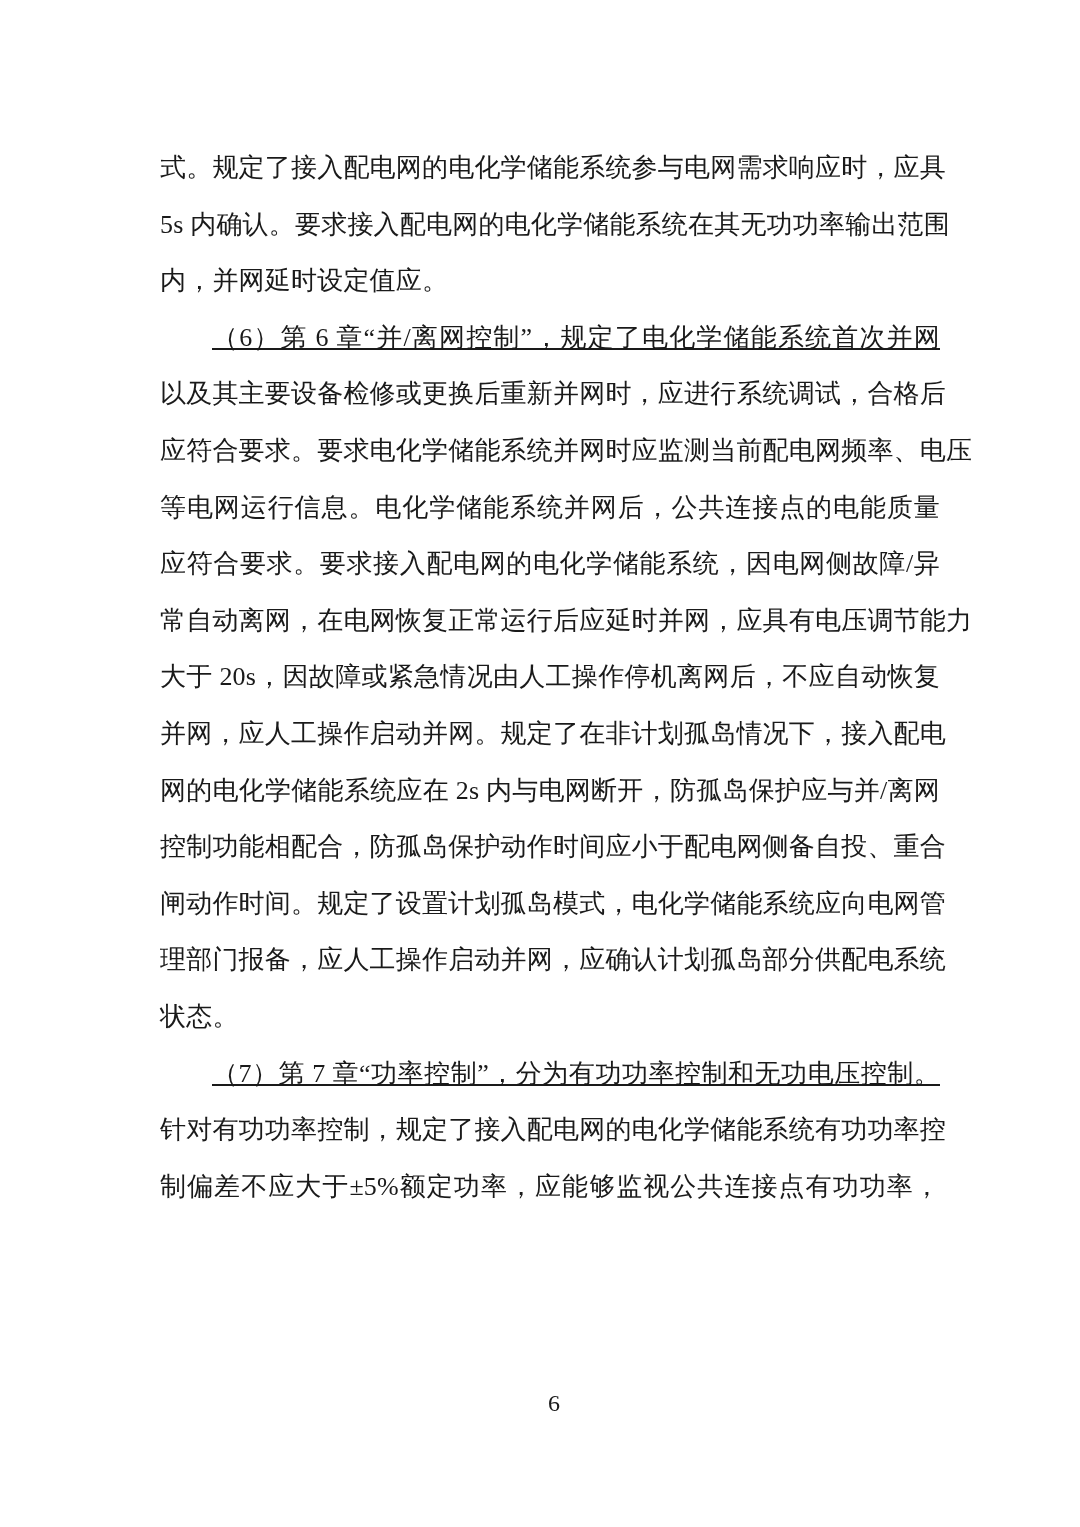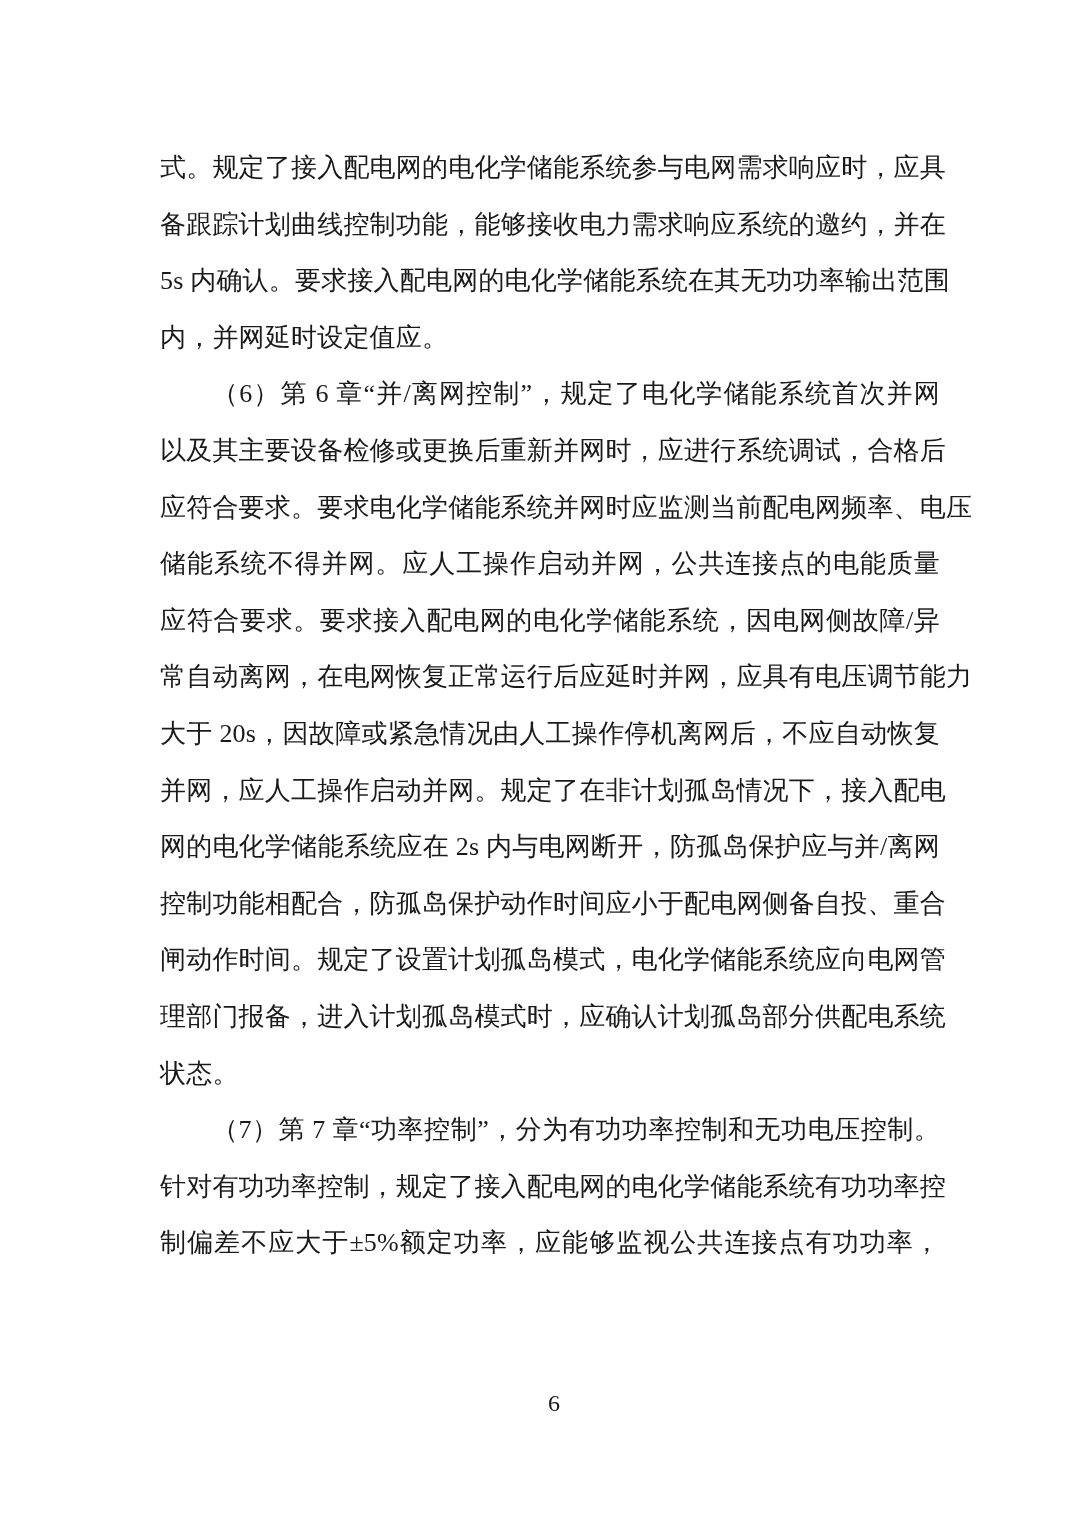--- a/index.html
+++ b/index.html
@@ -29,20 +29,21 @@
     line-height: 56.6px;
     font-size: 26px;
     white-space: nowrap;
     text-align: justify;
     text-align-last: justify;
     text-justify: inter-character;
     letter-spacing: 0.2px;
   }
   .line.indent {
     text-indent: 52px;
+    text-decoration: underline;
   }
   .line.par-end {
     text-align-last: left;
   }
   .page-number {
     position: absolute;
     left: 0;
     top: 1388px;
     width: 100%;
     text-align: center;
@@ -53,38 +54,37 @@
   }
 </style>
 </head>
 <body>
 
 <div class="page">
   <div class="content">
 
     <div>
       <div class="line">式。规定了接入配电网的电化学储能系统参与电网需求响应时，应具</div>
-      <div class="line">备跟踪计划曲线控制功能，能够接收电力需求响应系统的邀约，并在</div>
       <div class="line">5s 内确认。要求接入配电网的电化学储能系统在其无功功率输出范围</div>
       <div class="line par-end">内，并网延时设定值应。</div>
     </div>
 
     <div>
       <div class="line indent">（6）第 6 章“并/离网控制”，规定了电化学储能系统首次并网</div>
       <div class="line">以及其主要设备检修或更换后重新并网时，应进行系统调试，合格后</div>
       <div class="line">应符合要求。要求电化学储能系统并网时应监测当前配电网频率、电压</div>
-      <div class="line">储能系统不得并网。应人工操作启动并网，公共连接点的电能质量</div>
+      <div class="line">等电网运行信息。电化学储能系统并网后，公共连接点的电能质量</div>
       <div class="line">应符合要求。要求接入配电网的电化学储能系统，因电网侧故障/异</div>
       <div class="line">常自动离网，在电网恢复正常运行后应延时并网，应具有电压调节能力</div>
       <div class="line">大于 20s，因故障或紧急情况由人工操作停机离网后，不应自动恢复</div>
       <div class="line">并网，应人工操作启动并网。规定了在非计划孤岛情况下，接入配电</div>
       <div class="line">网的电化学储能系统应在 2s 内与电网断开，防孤岛保护应与并/离网</div>
       <div class="line">控制功能相配合，防孤岛保护动作时间应小于配电网侧备自投、重合</div>
       <div class="line">闸动作时间。规定了设置计划孤岛模式，电化学储能系统应向电网管</div>
-      <div class="line">理部门报备，进入计划孤岛模式时，应确认计划孤岛部分供配电系统</div>
+      <div class="line">理部门报备，应人工操作启动并网，应确认计划孤岛部分供配电系统</div>
       <div class="line par-end">状态。</div>
     </div>
 
     <div>
       <div class="line indent">（7）第 7 章“功率控制”，分为有功功率控制和无功电压控制。</div>
       <div class="line">针对有功功率控制，规定了接入配电网的电化学储能系统有功功率控</div>
       <div class="line">制偏差不应大于±5%额定功率，应能够监视公共连接点有功功率，</div>
     </div>
 
   </div>

